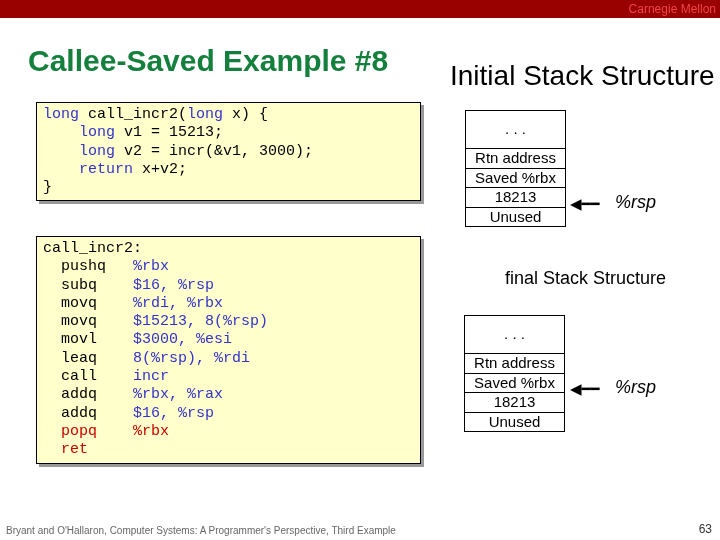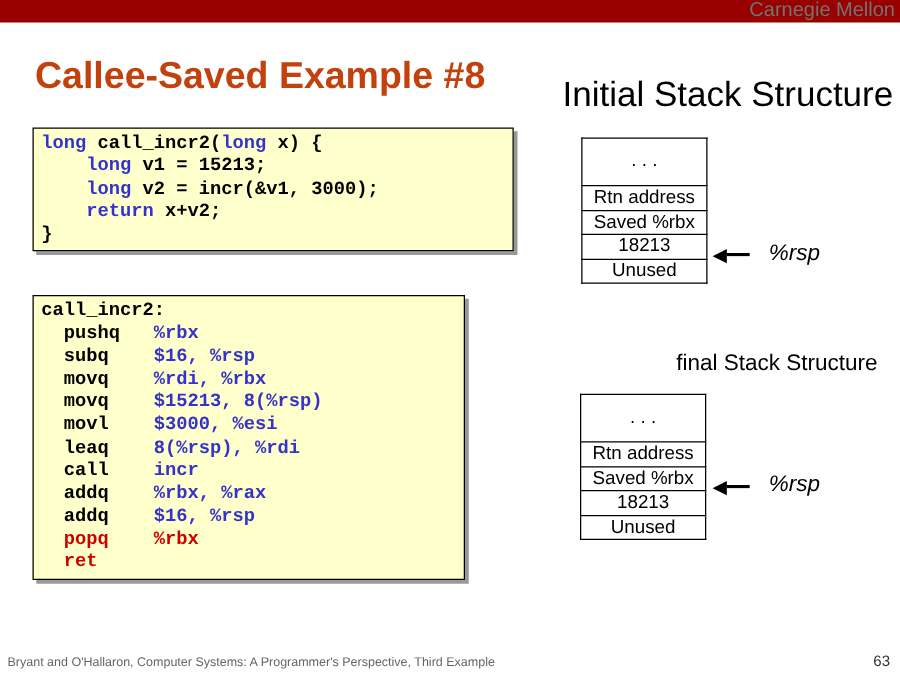--- a/index.html
+++ b/index.html
@@ -13,61 +13,62 @@
   }
   .topbar {
     width: 100%;
     height: 18px;
     background: #990000;
   }
   .brand {
     position: absolute;
     top: 0;
     right: 4px;
-    color: #737373;
-    font-size: 16px;
+    color: #ef4444;
+    font-size: 12px;
     line-height: 18px;
     font-weight: normal;
   }
   .title {
     position: absolute;
     top: 44px;
     left: 28px;
     font-size: 30px;
     font-weight: bold;
-    color: #c2410c;
+    color: #15803d;
   }
   .subtitle {
     position: absolute;
     top: 60px;
     left: 450px;
     font-size: 28px;
   }
   .code-box {
     position: absolute;
     background: #ffffcc;
     border: 1px solid #000;
     box-shadow: 3px 3px 0 #999;
     font-family: "Courier New", Courier, monospace;
     font-size: 15px;
-    font-weight: bold;
+    font-weight: normal;
     color: #000;
     padding: 3px 6px;
     line-height: 1.22;
     white-space: pre;
+    margin-left: 10px;
   }
   .code-c {
     top: 102px;
     left: 26px;
     width: 385px;
   }
   .code-asm {
     top: 236px;
     left: 26px;
-    width: 346px;
+    width: 385px;
   }
   .kw { color: #3333cc; }
   .red { color: #cc0000; }
   .stack-final-label {
     position: absolute;
     font-size: 18px;
   }
   .stack {
     position: absolute;
     border-collapse: collapse;
@@ -149,21 +150,21 @@
         <td>18213</td>
       </tr>
   <tr>
         <td>Unused</td>
       </tr>
 </tbody>
   </table>
 <div class="arrow" style="top:195px; left:570px;">◀━━</div>
 <div class="rsp-label" style="top:192px; left:615px;">%rsp</div>
 
-<div class="stack-final-label" style="top:280px; left:505px;margin-left:36px;">final Stack Structure</div>
+<div class="stack-final-label" style="top:268px; left:505px;">final Stack Structure</div>
 
 <table class="stack" style="top:315px; left:464px;">
   <tbody>
       <tr>
         <td style="height:38px;">. . .</td>
       </tr>
   <tr>
         <td>Rtn address</td>
       </tr>
   <tr>

